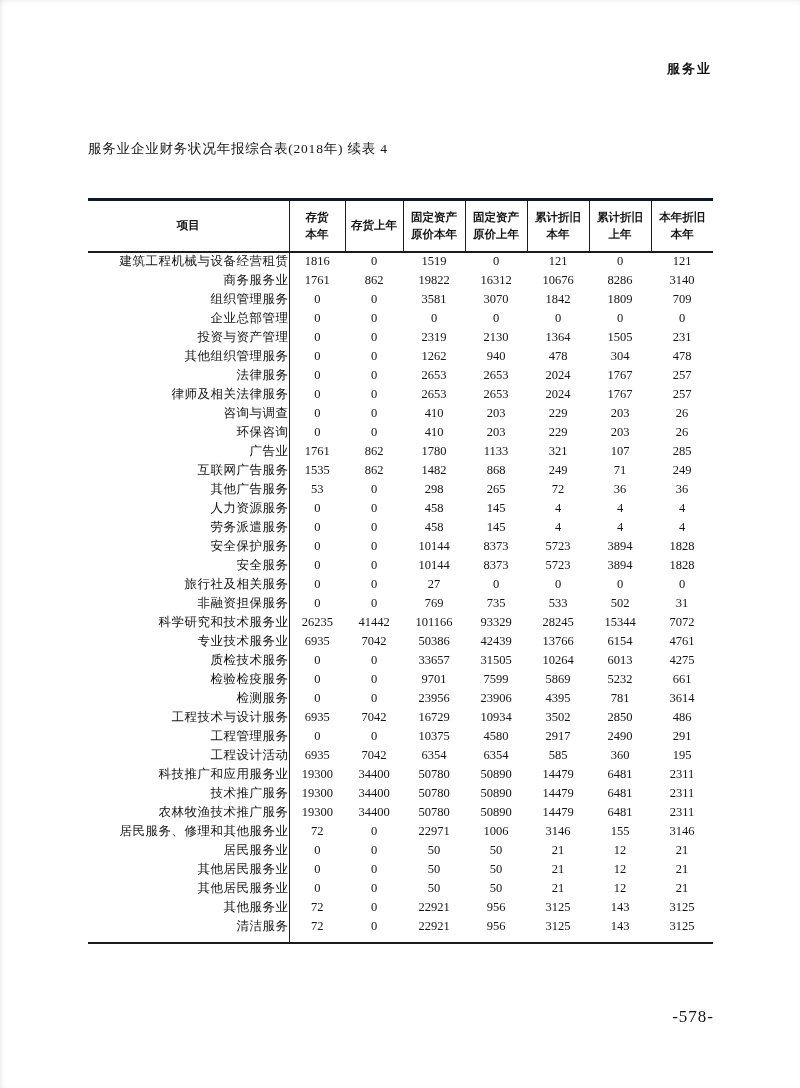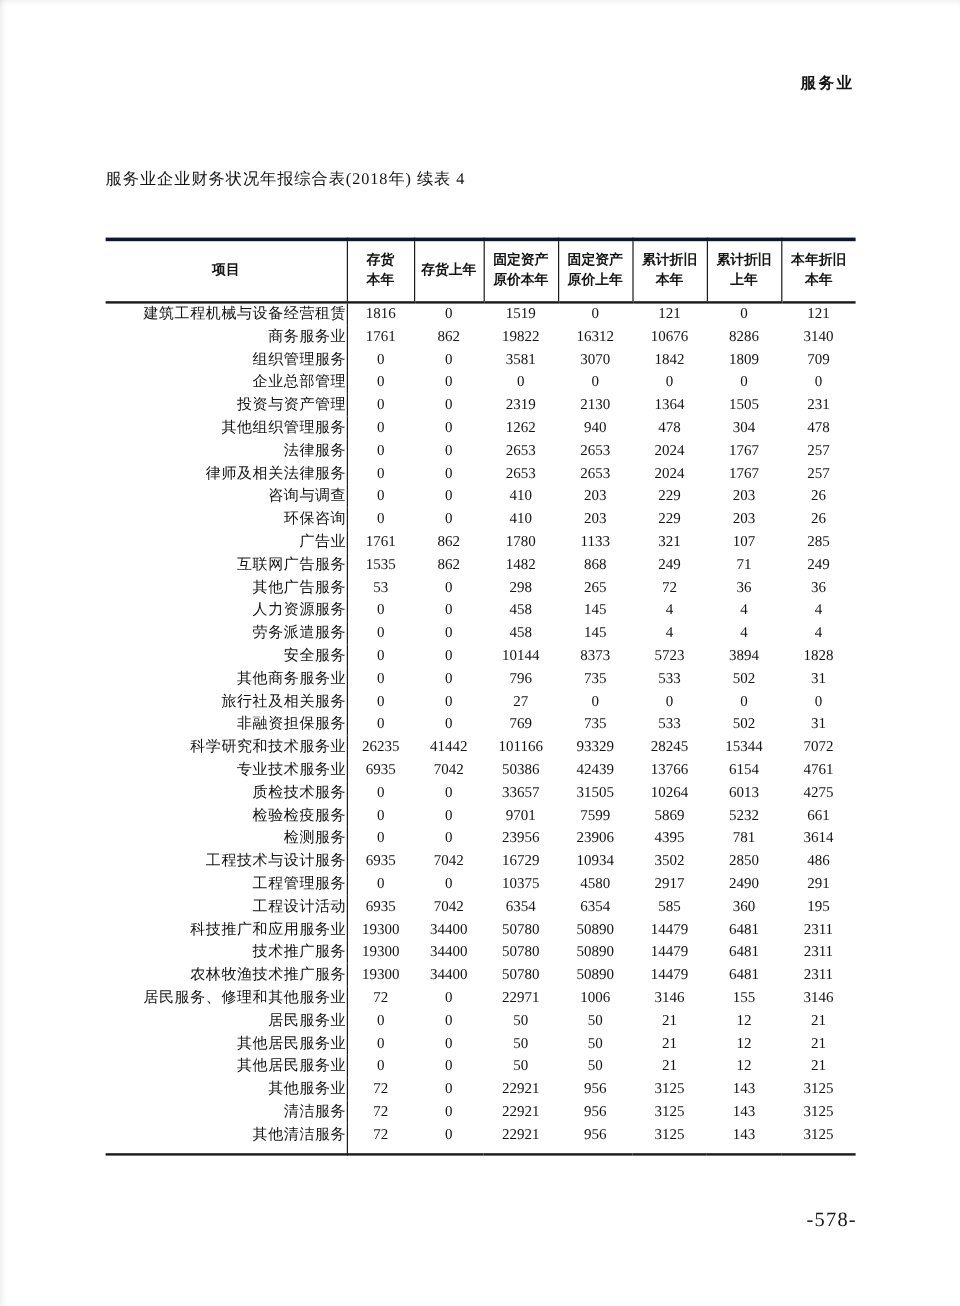--- a/index.html
+++ b/index.html
@@ -275,38 +275,38 @@
           <td class="item">劳务派遣服务</td>
           <td class="num">0</td>
           <td class="num">0</td>
           <td class="num">458</td>
           <td class="num">145</td>
           <td class="num">4</td>
           <td class="num">4</td>
           <td class="num">4</td>
         </tr>
         <tr>
-          <td class="item">安全服务</td>
+          <td class="item">安全保护服务</td>
           <td class="num">0</td>
           <td class="num">0</td>
           <td class="num">10144</td>
           <td class="num">8373</td>
           <td class="num">5723</td>
           <td class="num">3894</td>
           <td class="num">1828</td>
         </tr>
         <tr>
-          <td class="item">其他商务服务业</td>
-          <td class="num">0</td>
-          <td class="num">0</td>
-          <td class="num">796</td>
-          <td class="num">735</td>
-          <td class="num">533</td>
-          <td class="num">502</td>
-          <td class="num">31</td>
+          <td class="item">安全服务</td>
+          <td class="num">0</td>
+          <td class="num">0</td>
+          <td class="num">10144</td>
+          <td class="num">8373</td>
+          <td class="num">5723</td>
+          <td class="num">3894</td>
+          <td class="num">1828</td>
         </tr>
         <tr>
           <td class="item">旅行社及相关服务</td>
           <td class="num">0</td>
           <td class="num">0</td>
           <td class="num">27</td>
           <td class="num">0</td>
           <td class="num">0</td>
           <td class="num">0</td>
           <td class="num">0</td>
@@ -484,30 +484,20 @@
         <tr>
           <td class="item">清洁服务</td>
           <td class="num">72</td>
           <td class="num">0</td>
           <td class="num">22921</td>
           <td class="num">956</td>
           <td class="num">3125</td>
           <td class="num">143</td>
           <td class="num">3125</td>
         </tr>
-        <tr>
-          <td class="item">其他清洁服务</td>
-          <td class="num">72</td>
-          <td class="num">0</td>
-          <td class="num">22921</td>
-          <td class="num">956</td>
-          <td class="num">3125</td>
-          <td class="num">143</td>
-          <td class="num">3125</td>
-        </tr>
         <tr class="spacer">
           <td class="item"></td>
           <td colspan="7"></td>
         </tr>
       </tbody>
   </table>
 
   <div class="page-number">-578-</div>
 
 </div>

